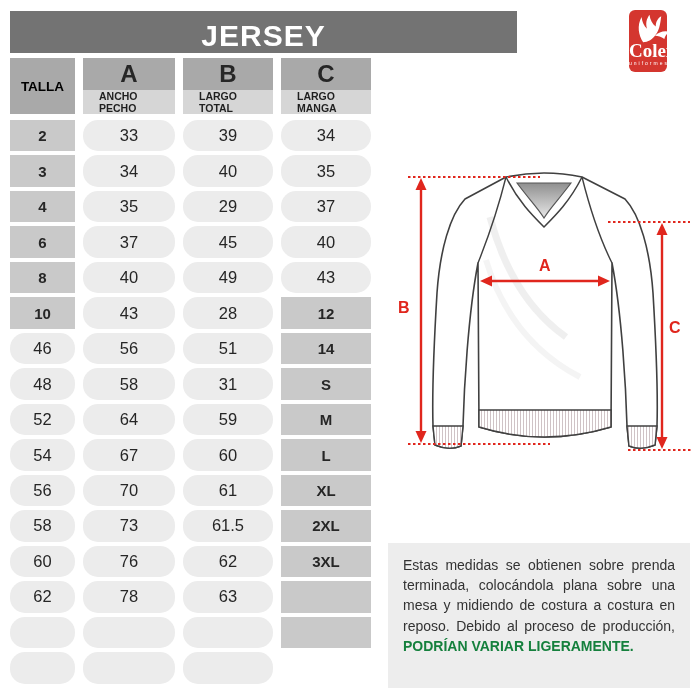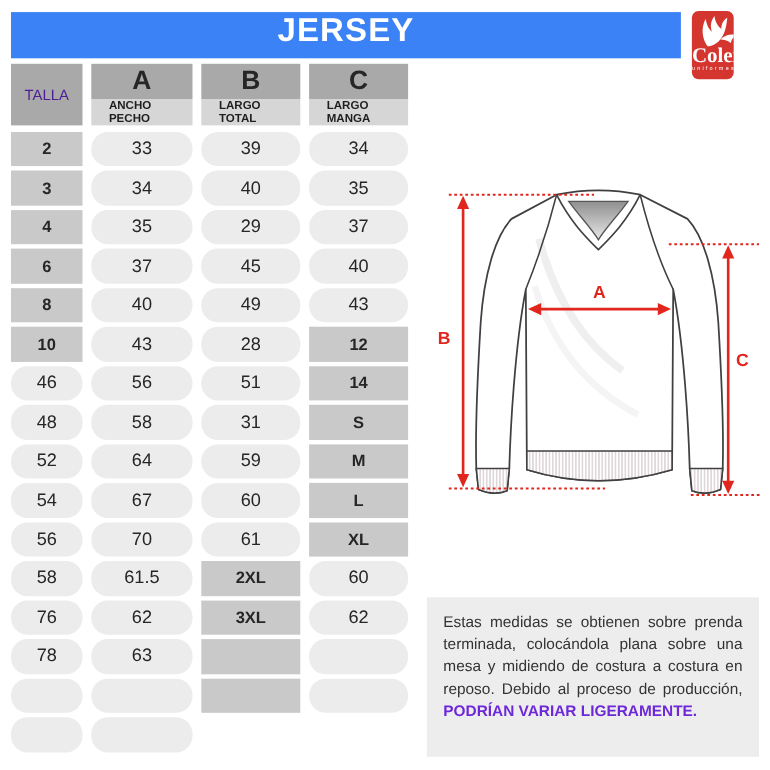--- a/index.html
+++ b/index.html
@@ -2,22 +2,22 @@
 <html><head>
 <meta charset="utf-8">
 <style>
   html, body { margin: 0; padding: 0; background: #fff; }
   .page {
     position: relative; width: 700px; height: 700px; background: #ffffff;
     font-family: "Liberation Sans", sans-serif; overflow: hidden;
   }
   
   .header-bar {
-    position: absolute; left: 10px; top: 11px; width: 609px; height: 42px;
-    background: #3b82f6; display: flex; align-items: flex-start; justify-content: center;
+    position: absolute; left: 10px; top: 11px; width: 507px; height: 42px;
+    background: #737373; display: flex; align-items: flex-end; justify-content: center;
   }
   .header-bar span {
     color: #ffffff; font-size: 30px; font-weight: bold; letter-spacing: 1px;
   }
   
   .logo {
     position: absolute; left: 629px; top: 10px; width: 38px; height: 62px;
     background: #d4362f; border-radius: 6px; text-align: right; overflow: hidden;
   }
   .logo svg { display: block; margin: 3px auto 0 auto; }
@@ -29,21 +29,21 @@
     color: #fff; font-size: 5px; letter-spacing: 2px; line-height: 7px;
   }
   
   .thead {
     position: absolute; left: 10px; top: 58px;
     display: grid; grid-template-columns: 65px 92px 90px 90px; column-gap: 8px;
     height: 54px;
   }
   .cell { display: flex; align-items: center; justify-content: center; color: #262626; }
   .talla {
-    background: #a9a9a9; font-weight: normal; font-size: 13.5px; color: #4c1d95;
+    background: #a9a9a9; font-weight: bold; font-size: 13.5px; color: #000000;
   }
   .colhead { display: flex; flex-direction: column; }
   .colhead .letter {
     height: 32px; background: #a9a9a9; font-weight: bold; font-size: 24px;
     display: flex; align-items: center; justify-content: center; color: #262626;
   }
   .colhead .sublabel {
     flex: 1; background: #d6d6d6; font-weight: bold; font-size: 10.5px;
     display: flex; align-items: center; justify-content: center; color: #1f1f1f; padding-left: 16px;
   }
@@ -55,21 +55,21 @@
   .size-cell { background: #c9c9c9; font-weight: bold; font-size: 15px; }
   .value-cell { background: #ececec; font-size: 16.5px; border-radius: 15px; }
   
   .figure { position: absolute; left: 390px; top: 155px; }
   
   .note {
     position: absolute; left: 388px; top: 543px; width: 302px; height: 145px;
     background: #ededed; box-sizing: border-box; padding: 12px 15px;
     font-size: 14px; line-height: 20.2px; color: #333; text-align: justify;
   }
-  .note strong { color: #6d28d9; }
+  .note strong { color: #15803d; }
 </style>
 </head>
 <body>
 
 <div class="page">
 
   <div class="header-bar">
     <span>JERSEY</span>
   </div>
 
@@ -137,20 +137,21 @@
       <div class="cell size-cell">M</div>
       <div class="cell value-cell">54</div>
       <div class="cell value-cell">67</div>
       <div class="cell value-cell">60</div>
       <div class="cell size-cell">L</div>
       <div class="cell value-cell">56</div>
       <div class="cell value-cell">70</div>
       <div class="cell value-cell">61</div>
       <div class="cell size-cell">XL</div>
       <div class="cell value-cell">58</div>
+      <div class="cell value-cell">73</div>
       <div class="cell value-cell">61.5</div>
       <div class="cell size-cell">2XL</div>
       <div class="cell value-cell">60</div>
       <div class="cell value-cell">76</div>
       <div class="cell value-cell">62</div>
       <div class="cell size-cell">3XL</div>
       <div class="cell value-cell">62</div>
       <div class="cell value-cell">78</div>
       <div class="cell value-cell">63</div>
       <div class="cell size-cell"></div>

